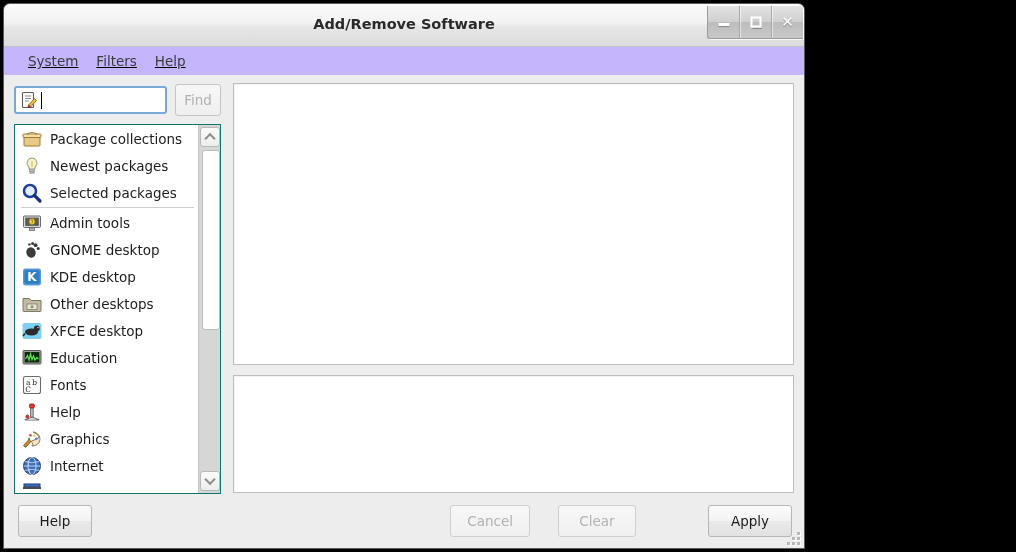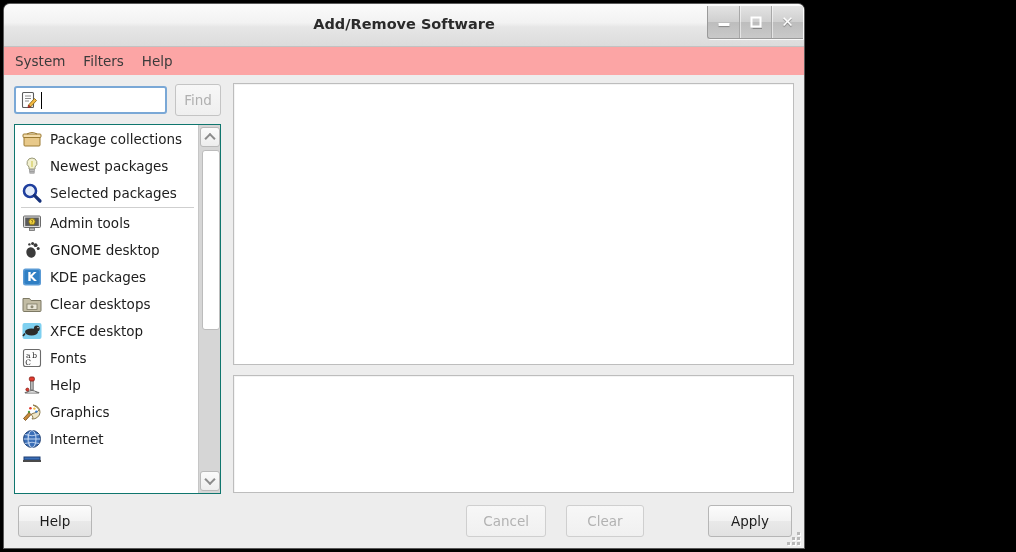--- a/index.html
+++ b/index.html
@@ -85,25 +85,26 @@
     width: 11px; height: 11px;
     border: 2.5px solid #fff;
     box-sizing: border-box;
     box-shadow: 0 1px 1px rgba(0,0,0,.3);
   }
 
   
   .menubar {
     flex: 0 0 28px;
     height: 28px;
-    background: #fca5a5;
-    display: flex;
-    align-items: center;
-    padding-left: 2px;
-    box-sizing: border-box;
+    background: #c4b5fd;
+    display: flex;
+    align-items: center;
+    padding-left: 15px;
+    box-sizing: border-box;
+    text-decoration: underline;
   }
   .menu-item {
     font-size: 13.5px;
     color: #3b3b3b;
     padding: 3px 9px;
     border-radius: 2px;
     cursor: default;
   }
 
   
@@ -292,21 +293,21 @@
     justify-content: center;
     box-sizing: border-box;
   }
   .btn.disabled {
     color: #b2b2b2;
     border-color: #cfcfcf;
     background: linear-gradient(to bottom,#f7f7f7,#f0f0f0);
   }
   .btn-help { min-width: 74px; }
   .spacer { flex: 1 1 auto; }
-  .right-btns { display: flex; gap: 20px; }
+  .right-btns { display: flex; gap: 28px; }
   .btn-apply { min-width: 84px; margin-left: 44px; }
 
   .grip {
     position: absolute;
     right: 4px; bottom: 3px;
     width: 14px; height: 14px;
   }
   .grip span {
     position: absolute;
     width: 3px; height: 3px;
@@ -432,47 +433,57 @@
           </div>
 
           <div class="cat">
             <span class="ico">
               <svg width="22" height="22" viewBox="0 0 22 22">
                 <rect x="2" y="2.5" width="18" height="17" rx="2.5" fill="#5b9bd5"></rect>
                 <rect x="3.4" y="3.9" width="15.2" height="14.2" rx="1.8" fill="#2f7fc4"></rect>
                 <text x="11" y="15.4" font-size="12" font-weight="bold" text-anchor="middle" fill="#ffffff" font-family="DejaVu Sans">K</text>
               </svg>
             </span>
-            <span>KDE packages</span>
+            <span>KDE desktop</span>
           </div>
 
           <div class="cat">
             <span class="ico">
               <svg width="22" height="22" viewBox="0 0 22 22">
                 <path d="M2 5.5 h6.5 l1.6 2 H20 v10 a1 1 0 0 1 -1 1 H3 a1 1 0 0 1 -1 -1 Z" fill="#c2bca4" stroke="#7d7964" stroke-width="1"></path>
                 <rect x="6" y="11" width="10" height="5.5" fill="#e9e6d8" stroke="#7d7964" stroke-width=".8"></rect>
                 <circle cx="11" cy="13.7" r="1.5" fill="#8e8a74"></circle>
               </svg>
             </span>
-            <span>Clear desktops</span>
+            <span>Other desktops</span>
           </div>
 
           <div class="cat">
             <span class="ico">
               <svg width="22" height="22" viewBox="0 0 22 22">
                 <rect x="1.5" y="3" width="19" height="16" rx="2" fill="#7fd0f0"></rect>
                 <ellipse cx="10.5" cy="12" rx="6.5" ry="3.4" fill="#2b2b2b"></ellipse>
                 <circle cx="15.8" cy="8.4" r="2.9" fill="#2b2b2b"></circle>
                 <circle cx="17" cy="7.6" r=".7" fill="#fff"></circle>
                 <path d="M4 13.5 L2 16" stroke="#2b2b2b" stroke-width="1.6"></path>
               </svg>
             </span>
             <span>XFCE desktop</span>
           </div>
 
+          <div class="cat">
+            <span class="ico">
+              <svg width="22" height="22" viewBox="0 0 22 22">
+                <rect x="2" y="3.5" width="18" height="13.5" rx="1" fill="#9e9e9e" stroke="#5a5a5a" stroke-width="1"></rect>
+                <rect x="3.6" y="5" width="14.8" height="10.5" fill="#0c2b0c"></rect>
+                <polyline points="4.5,12 6.5,8.5 8,13 9.5,7 11,12.5 12.5,9 14,13 16,10.5 17.5,12" fill="none" stroke="#5bdc4a" stroke-width="1.3"></polyline>
+              </svg>
+            </span>
+            <span>Education</span>
+          </div>
 
           <div class="cat">
             <span class="ico">
               <svg width="22" height="22" viewBox="0 0 22 22">
                 <rect x="2.5" y="2.5" width="17" height="17" rx="2" fill="#fdfdfd" stroke="#6b6b6b" stroke-width="1.1"></rect>
                 <text x="7.2" y="10.6" font-size="7.5" text-anchor="middle" fill="#1c1c1c" font-family="DejaVu Serif">a</text>
                 <text x="13.6" y="10.6" font-size="7.5" text-anchor="middle" fill="#1c1c1c" font-family="DejaVu Serif">b</text>
                 <text x="7.2" y="17.6" font-size="7.5" text-anchor="middle" fill="#1c1c1c" font-family="DejaVu Serif">C</text>
               </svg>
             </span>

